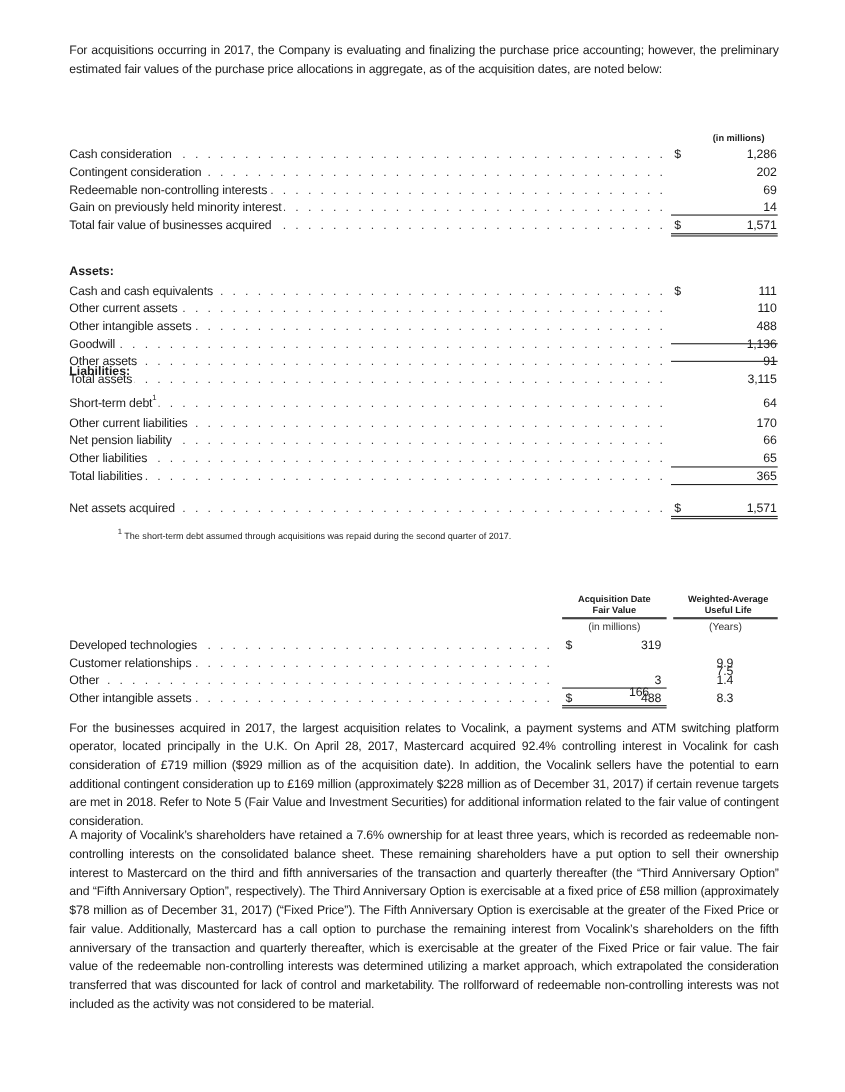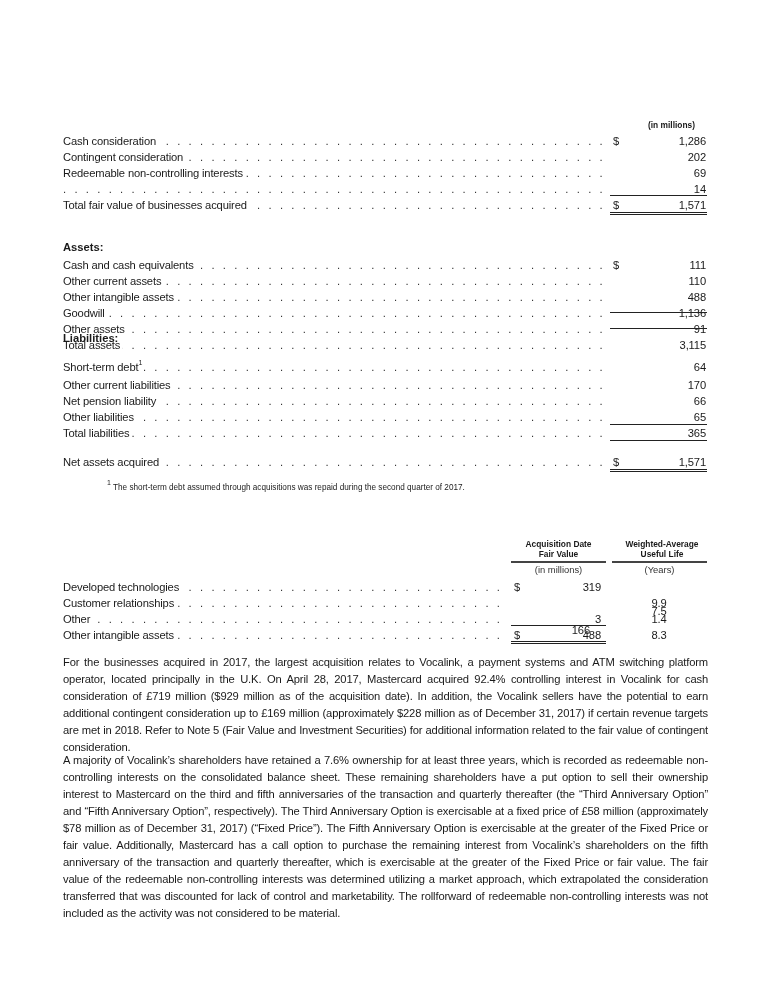--- a/index.html
+++ b/index.html
@@ -38,20 +38,21 @@
   .hline { position: absolute; height: 0; border-top: 2px solid #444; }
   sup { font-size: 7px; line-height: 0; position: relative; top: -1px; vertical-align: super; }
   .footnote { position: absolute; left: 107px; font-size: 8.2px; color: #222; }
   .pagenum { position: absolute; left: 0; width: 768px; text-align: center; font-size: 11.2px; }
 </style>
 </head>
 <body>
 
 <div class="page">
 
+  <p class="para" style="top:38px;margin:0;">For acquisitions occurring in 2017, the Company is evaluating and finalizing the purchase price accounting; however, the preliminary estimated fair values of the purchase price allocations in aggregate, as of the acquisition dates, are noted below:</p>
 
   <div style="position:absolute;left:648px;top:120px;font-size:8.4px;font-weight:bold;">(in millions)</div>
 
   <div id="t1">
       <div class="row" style="top: 133px; width: 542px;">
         <span class="dots" style="width: 542px;">. . . . . . . . . . . . . . . . . . . . . . . . . . . . . . . . . . . . . . . . . . . . . . . . . . . . . . . . . . . . . . . . . . . . . . . . . . . . . . . . . . . . . . . . . . . . . . . . . . . . . . . . . . . . . . . . . . . . . . . . . . . . . . . . . . . . . . . . . . . . . . . . . . . . . . . . . . . . . . . . . . . . . . . . . . . . . . . . . . . . . . . . . . . . . . . . . . . . . . . . </span>
         <span class="lbl"><span>Cash consideration</span></span>
       </div>
       <span class="row dollar" style="left: 613px; top: 133px;">$</span>
       <span class="row val" style="left: 626px; width: 80px; top: 133px;">1,286</span>
@@ -60,20 +61,21 @@
         <span class="lbl"><span>Contingent consideration</span></span>
       </div>
       <span class="row val" style="left: 626px; width: 80px; top: 149px;">202</span>
       <div class="row" style="top: 165px; width: 542px;">
         <span class="dots" style="width: 542px;">. . . . . . . . . . . . . . . . . . . . . . . . . . . . . . . . . . . . . . . . . . . . . . . . . . . . . . . . . . . . . . . . . . . . . . . . . . . . . . . . . . . . . . . . . . . . . . . . . . . . . . . . . . . . . . . . . . . . . . . . . . . . . . . . . . . . . . . . . . . . . . . . . . . . . . . . . . . . . . . . . . . . . . . . . . . . . . . . . . . . . . . . . . . . . . . . . . . . . . . . </span>
         <span class="lbl"><span>Redeemable non-controlling interests</span></span>
       </div>
       <span class="row val" style="left: 626px; width: 80px; top: 165px; text-align: right;">69</span>
       <div class="row" style="top: 181px; width: 542px;">
         <span class="dots" style="width: 542px;">. . . . . . . . . . . . . . . . . . . . . . . . . . . . . . . . . . . . . . . . . . . . . . . . . . . . . . . . . . . . . . . . . . . . . . . . . . . . . . . . . . . . . . . . . . . . . . . . . . . . . . . . . . . . . . . . . . . . . . . . . . . . . . . . . . . . . . . . . . . . . . . . . . . . . . . . . . . . . . . . . . . . . . . . . . . . . . . . . . . . . . . . . . . . . . . . . . . . . . . . </span>
+        <span class="lbl"><span>Gain on previously held minority interest</span></span>
       </div>
       <span class="row val" style="left: 626px; width: 80px; top: 181px;">14</span>
       <div class="row" style="top: 197px; width: 542px;">
         <span class="dots" style="width: 542px;">. . . . . . . . . . . . . . . . . . . . . . . . . . . . . . . . . . . . . . . . . . . . . . . . . . . . . . . . . . . . . . . . . . . . . . . . . . . . . . . . . . . . . . . . . . . . . . . . . . . . . . . . . . . . . . . . . . . . . . . . . . . . . . . . . . . . . . . . . . . . . . . . . . . . . . . . . . . . . . . . . . . . . . . . . . . . . . . . . . . . . . . . . . . . . . . . . . . . . . . . </span>
         <span class="lbl"><span>Total fair value of businesses acquired</span></span>
       </div>
       <span class="row dollar" style="left: 613px; top: 197px;">$</span>
       <span class="row val" style="left: 626px; width: 80px; top: 197px;">1,571</span>
       <div class="line" style="left: 610px; width: 97px; top: 195px;"></div>
       <div class="line dbl" style="left: 610px; width: 97px; top: 212px;"></div>

